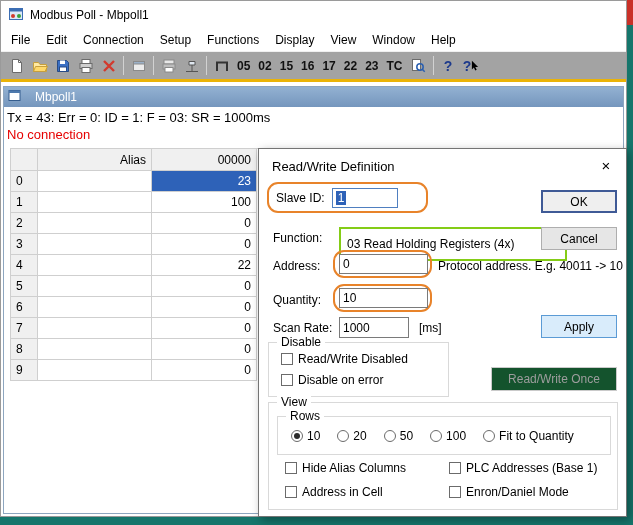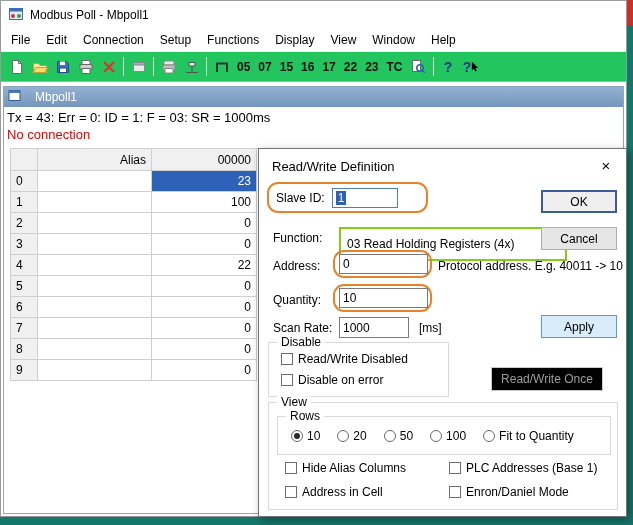--- a/index.html
+++ b/index.html
@@ -14,22 +14,22 @@
   .desktop-bottom { position:absolute; left:0; bottom:0; width:100%; height:8px; background:var(--desktop-teal,#15766c); }
 
   .app { position:absolute; left:0; top:0; width:627px; height:517px; background:#fff; border:1px solid #9a9a9a; overflow:hidden; }
 
   .titlebar { height:28px; display:flex; align-items:center; gap:6px; padding-left:7px; background:#fff; }
   .titlebar .title { font-size:12px; }
 
   .menubar { height:22px; display:flex; align-items:center; padding-left:2px; background:#fff; }
   .menu-item { padding:3px 8px; }
 
-  .toolbar { height:31px; display:flex; align-items:center; padding:0 4px; background:#22c55e;
-             border-top:1px solid #f0f0f0; border-bottom:1px solid #eab308; }
+  .toolbar { height:31px; display:flex; align-items:center; padding:0 4px; background:#a3a3a3;
+             border-top:1px solid #f0f0f0; border-bottom:3px solid #eab308; }
   .tbtn { width:23px; height:23px; display:flex; align-items:center; justify-content:center; }
   .tsep { width:1px; height:19px; background:#d2d2d2; margin:0 3px; }
   .tnum { height:23px; display:flex; align-items:center; padding:0 4px; font-weight:700; font-size:12px; color:#111; }
   .qmark { font-weight:700; font-size:14px; color:#1d3a8c; }
 
   
   .child { margin:4px 2px 0 2px; height:428px; border:1px solid #8ea6bf; background:#fff; }
   .child-titlebar { height:20px; display:flex; align-items:center; gap:14px; padding-left:4px;
                     background:linear-gradient(to bottom,#93b1d2,#7596bd); color:#fff; }
   .status-line { padding:3px 3px 0; font-size:13px; }
@@ -77,21 +77,21 @@
   .combo { position:absolute; left:80px; top:78px; width:228px; height:34px; border:2px solid #84cc16;
            display:flex; align-items:center; padding:0 6px; background:#fff;text-align:right; }
   .combo-arrow { width:0; height:0; border-left:4px solid transparent; border-right:4px solid transparent;
                  border-top:5px solid #555; margin-left:auto; }
 
   .btn { position:absolute; width:76px; height:23px; display:flex; align-items:center; justify-content:center;
          background:#e6e6e6; border:1px solid #aeaeae; font-size:12px; }
   .btn-ok     { left:282px; top:41px;  background:#efefef; border:2px solid #3f5a96; }
   .btn-cancel { left:282px; top:78px; }
   .btn-apply  { left:282px; top:166px; background:#d9ecfb; border:1px solid #5b9bd5; }
-  .btn-once   { left:232px; top:218px; width:112px; height:24px; color:#9d9d9d; background:#000000; border:1px solid #cacaca; }
+  .btn-once   { left:232px; top:218px; width:126px; height:24px; color:#9d9d9d; background:#14532d; border:1px solid #cacaca; }
 
   .groupbox { position:absolute; border:1px solid #d9d9d9; }
   .legend { position:absolute; top:-8px; left:8px; background:#fff; padding:0 4px; font-size:12px; white-space:nowrap; }
   .gb-disable { left:9px; top:193px; width:181px; height:55px; }
   .gb-view    { left:9px; top:253px; width:350px; height:108px; }
   .gb-rows    { position:absolute; left:8px; top:13px; width:334px; height:39px; border:1px solid #d9d9d9; }
 
   .cb-line { position:absolute; display:flex; align-items:center; gap:5px; white-space:nowrap; }
   .d-cb1 { left:12px; top:9px; }
   .d-cb2 { left:12px; top:30px; }
@@ -197,21 +197,21 @@
             <path d="M5 7h6V3.5H5z" fill="#dfe7f0" stroke="#555"></path>
           </svg>
       </span>
       <span class="tsep"></span>
       <span class="tbtn">
         <svg width="16" height="16" viewBox="0 0 16 16">
             <path d="M3 13V4.5h10V13" fill="none" stroke="#333" stroke-width="2"></path>
           </svg>
       </span>
       <span class="tnum">05</span>
-      <span class="tnum">07</span>
+      <span class="tnum">02</span>
       <span class="tnum">15</span>
       <span class="tnum">16</span>
       <span class="tnum">17</span>
       <span class="tnum">22</span>
       <span class="tnum">23</span>
       <span class="tnum">TC</span>
       <span class="tbtn">
         <svg width="16" height="16" viewBox="0 0 16 16">
             <rect x="2.5" y="1.5" width="8" height="11" fill="#fff" stroke="#6b6b6b"></rect>
             <circle cx="10" cy="9" r="3.2" fill="none" stroke="#2a5fb0" stroke-width="1.5"></circle>

